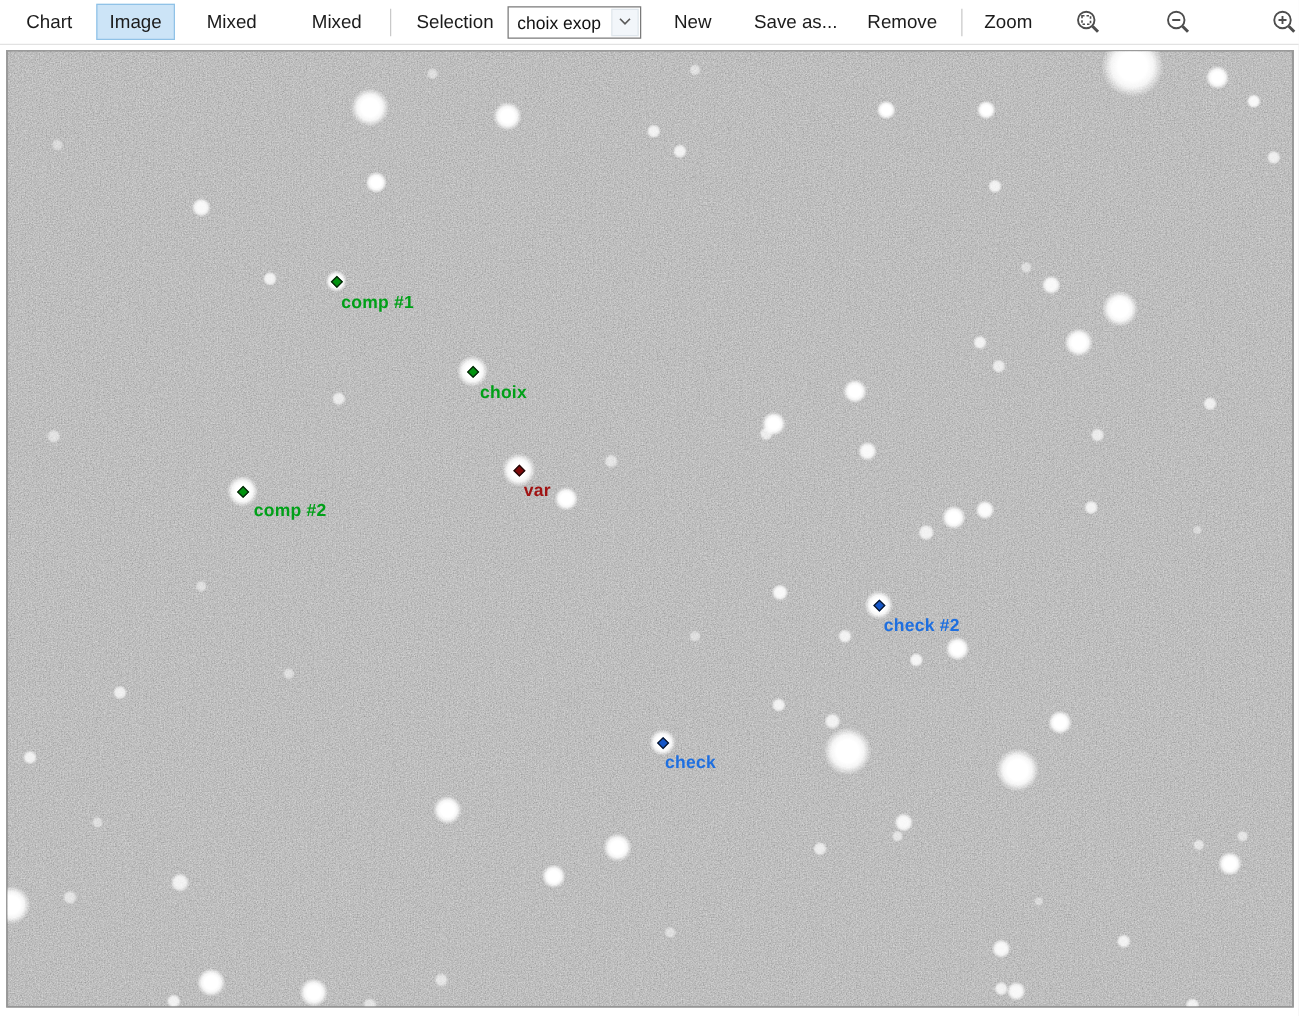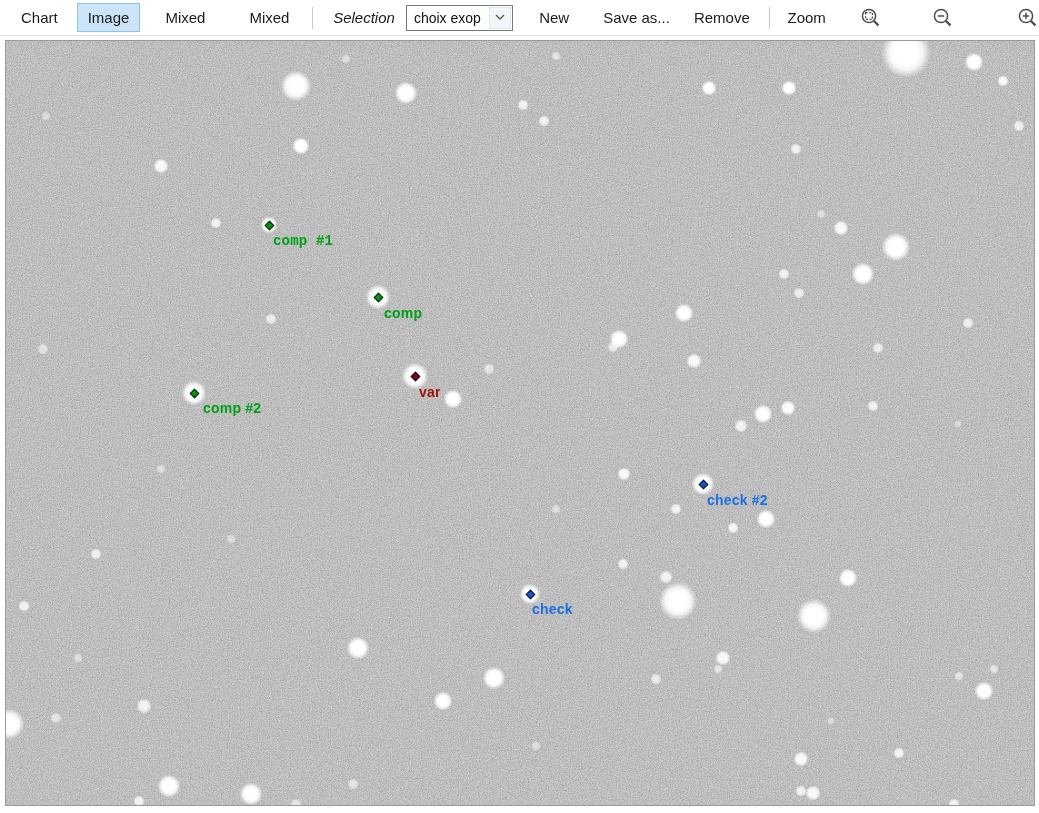--- a/index.html
+++ b/index.html
@@ -3,21 +3,21 @@
 <meta charset="utf-8">
 <style>
   html,body{margin:0;padding:0;width:1039px;height:813px;background:#ffffff;overflow:hidden;
     font-family:"Liberation Sans",sans-serif;}
   
   .toolbar{position:absolute;left:0;top:0;width:1039px;height:36px;background:#ffffff;
     border-bottom:1px solid #e2e2e2;display:flex;align-items:center;box-sizing:border-box;}
   .tb-btn{font-size:15px;color:#1b1b1b;padding:5px 10px;border:1px solid transparent;
     white-space:nowrap;cursor:default;border-radius:0;}
   .tb-btn.active{background:#cce4f7;border:1px solid #90c2e7;}
-  .tb-label{font-size:15px;color:#1b1b1b;white-space:nowrap;font-style:italic;}
+  .tb-label{font-size:15px;color:#1b1b1b;white-space:nowrap;}
   .tb-sep{width:1px;height:22px;background:#c9c9c9;}
   .dropdown{display:flex;align-items:stretch;width:143px;height:26px;border:1px solid #7a7a7a;
     background:#ffffff;box-sizing:border-box;}
   .dropdown .dd-text{flex:1;font-size:14px;color:#111;padding:4px 0 0 7px;white-space:nowrap;
     overflow:hidden;}
   .dropdown .dd-arrow{width:22px;margin:1px;background:#f2f6fa;border:1px solid #dfe6ec;
     display:flex;align-items:center;justify-content:center;box-sizing:border-box;}
   .icon-btn{display:flex;align-items:center;justify-content:center;width:30px;height:28px;}
   
   .image-frame{position:absolute;left:5px;top:40px;width:1028px;height:764px;
@@ -165,24 +165,24 @@
     <div class="star" style="left: 948px; top: 630px; width: 10px; height: 10px; opacity: 0.6;"></div>
     <div class="star" style="left: 787px; top: 710px; width: 16px; height: 16px; opacity: 0.9;"></div>
     <div class="star" style="left: 887px; top: 706px; width: 12px; height: 12px; opacity: 0.8;"></div>
     <div class="star" style="left: 799px; top: 744px; width: 16px; height: 16px; opacity: 0.9;"></div>
     <div class="star" style="left: 789px; top: 744px; width: 12px; height: 12px; opacity: 0.8;"></div>
     <div class="star" style="left: 942px; top: 757px; width: 12px; height: 12px; opacity: 0.8;"></div>
     <div class="star" style="left: 821px; top: 676px; width: 8px; height: 8px; opacity: 0.45;"></div>
     <div class="star" style="left: 525px; top: 700px; width: 10px; height: 10px; opacity: 0.5;"></div>
     <div class="star" style="left: 254px; top: 175px; width: 18px; height: 18px; opacity: 1;"></div>
     <div class="diamond" style="left: 259.5px; top: 180.5px; background: rgb(0, 147, 14);"></div>
-    <div class="star-label" style="left: 267px; top: 192px; color: rgb(0, 160, 24); font-family: Liberation Mono, monospace;">comp #1</div>
+    <div class="star-label" style="left: 267px; top: 192px; color: rgb(0, 160, 24);">comp #1</div>
     <div class="star" style="left: 359px; top: 243px; width: 26px; height: 26px; opacity: 1;"></div>
     <div class="diamond" style="left: 368.5px; top: 252.5px; background: rgb(0, 147, 14);"></div>
-    <div class="star-label" style="left: 378px; top: 264px; color: rgb(0, 160, 24);">comp</div>
+    <div class="star-label" style="left: 378px; top: 264px; color: rgb(0, 160, 24);">choix</div>
     <div class="star" style="left: 175px; top: 339px; width: 26px; height: 26px; opacity: 1;"></div>
     <div class="diamond" style="left: 184.5px; top: 348.5px; background: rgb(0, 147, 14);"></div>
     <div class="star-label" style="left: 197px; top: 359px; color: rgb(0, 160, 24); text-align: center;">comp #2</div>
     <div class="star" style="left: 395px; top: 321px; width: 28px; height: 28px; opacity: 1;"></div>
     <div class="diamond" style="left: 405.5px; top: 331.5px; background: rgb(125, 10, 10);"></div>
     <div class="star-label" style="left: 413px; top: 343px; color: rgb(160, 18, 18);">var</div>
     <div class="star" style="left: 685px; top: 431px; width: 24px; height: 24px; opacity: 1;"></div>
     <div class="diamond" style="left: 693.5px; top: 439.5px; background: rgb(20, 86, 200);"></div>
     <div class="star-label" style="left: 701px; top: 451px; color: rgb(30, 111, 224);">check #2</div>
     <div class="star" style="left: 513px; top: 542px; width: 22px; height: 22px; opacity: 1;"></div>

